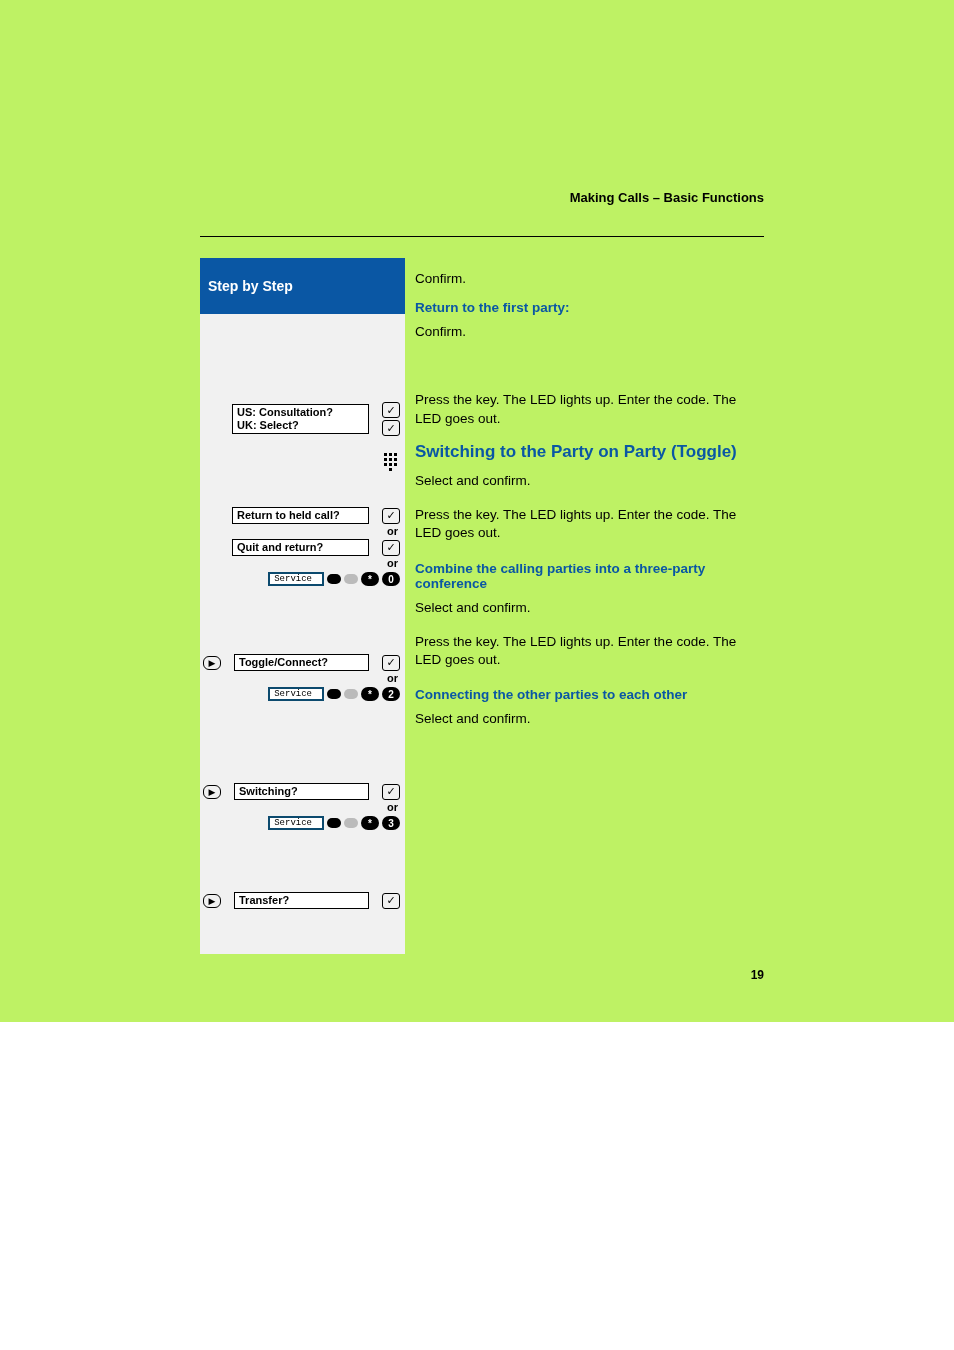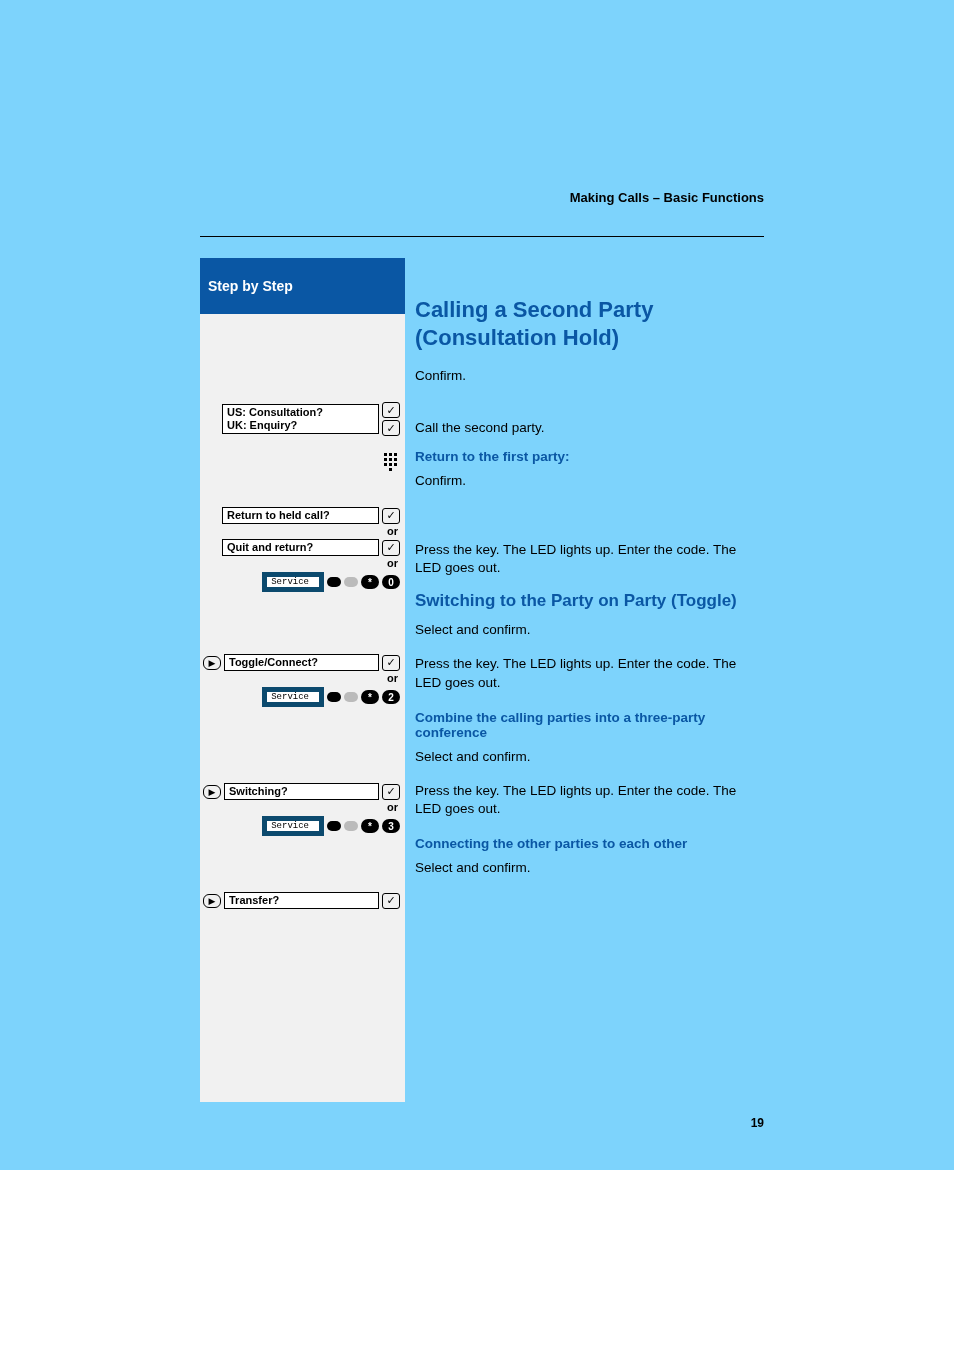--- a/index.html
+++ b/index.html
@@ -1,38 +1,38 @@
 <!DOCTYPE html>
 <html><head>
 <meta charset="utf-8">
 <style>
   html,body{margin:0;padding:0;background:#fff;font-family:Helvetica,Arial,sans-serif;color:#000;}
-  .page{width:954px;height:1170px;position:relative;margin:0 auto;background:#7dd3fc;}
+  .page{width:954px;height:1022px;position:relative;margin:0 auto;background:#bef264;}
   .header-zone{position:absolute;top:190px;left:200px;right:190px;}
   .running-head{text-align:right;font-size:13px;font-weight:bold;}
   .hr{position:absolute;top:236px;left:200px;right:190px;height:1px;background:#000;}
   .sidebar{position:absolute;top:258px;left:200px;width:205px;bottom:68px;background:#f1f1f1;}
   .sidebar-head{background:#0a57a4;color:#fff;font-weight:bold;font-size:14px;padding:20px 8px;}
   .content{position:absolute;top:258px;left:415px;right:190px;}
   h2{color:#0a57a4;font-size:22px;margin:38px 0 16px 0;font-weight:bold;line-height:1.25;}
   h3{color:#0a57a4;font-size:17px;margin:14px 0 10px 0;font-weight:bold;}
   .sub{color:#0a57a4;font-size:13.5px;font-weight:bold;margin:12px 0 8px 0;}
   p{font-size:13.5px;margin:6px 0;line-height:1.35;}
   .page-num{position:absolute;bottom:40px;right:190px;font-size:12px;font-weight:bold;}
 
   
   .sb-item{position:absolute;left:3px;right:5px;}
-  .prompt{display:flex;align-items:center;gap:3px;}
+  .prompt{display:flex;align-items:center;gap:13px;}
   .prompt .nav{width:16px;height:12px;border:1px solid #000;border-radius:6px;display:flex;align-items:center;justify-content:center;font-size:9px;}
   .prompt .box{flex:1;border:1px solid #000;background:#fff;padding:1px 4px;font-size:11px;font-weight:bold;line-height:1.2;}
   .prompt .tick{width:16px;height:14px;border:1px solid #000;border-radius:3px;display:flex;align-items:center;justify-content:center;font-size:11px;}
   .or{text-align:right;font-size:11px;font-weight:bold;padding:1px 2px 1px 0;}
 
   .svc-row{display:flex;align-items:center;gap:3px;justify-content:flex-end;}
-  .svc-label{border:5px solid #0c4a6e;background:#fff;font-family:'Courier New',monospace;font-size:9px;padding:0 10px 0 4px;margin-left:20px;}
+  .svc-label{border:2px solid #0c4a6e;background:#fff;font-family:'Courier New',monospace;font-size:9px;padding:0 10px 0 4px;margin-left:20px;}
   .led-dark{width:14px;height:10px;border-radius:5px;background:#000;}
   .led-light{width:14px;height:10px;border-radius:5px;background:#bbb;}
   .key{width:18px;height:14px;border-radius:7px;background:#000;color:#fff;display:flex;align-items:center;justify-content:center;font-size:10px;font-weight:bold;}
 
   .keypad-icon{width:16px;height:16px;display:inline-block;position:relative;}
   .keypad-icon span{position:absolute;width:3px;height:3px;background:#000;}
 </style>
 </head>
 <body>
 
@@ -43,21 +43,21 @@
   <div class="hr"></div>
 
   <div class="sidebar">
     <div class="sidebar-head">Step by Step</div>
 
     <div class="sb-item" style="top:144px;">
       <div class="prompt">
         <div style="width:16px;"></div>
         <div class="box">
           <div>US: Consultation?</div>
-          <div>UK: Enquiry?</div>
+          <div>UK: Select?</div>
         </div>
         <div style="display:flex;flex-direction:column;gap:2px;">
           <div class="tick">✓</div>
           <div class="tick">✓</div>
         </div>
       </div>
     </div>
 
     <div class="sb-item" style="top:195px;text-align:right;">
       <span class="keypad-icon">
@@ -137,23 +137,21 @@
     <div class="sb-item" style="top:634px;">
       <div class="prompt">
         <div class="nav">▶</div>
         <div class="box">Transfer?</div>
         <div class="tick">✓</div>
       </div>
     </div>
   </div>
 
   <div class="content">
-    <h2>Calling a Second Party (Consultation Hold)</h2>
     <p style="margin-top:12px;">Confirm.</p>
-    <p style="margin-top:34px;">Call the second party.</p>
     <div class="sub">Return to the first party:</div>
     <p>Confirm.</p>
     <p style="margin-top:50px;">Press the key. The LED lights up. Enter the code. The LED goes out.</p>
     <h3>Switching to the Party on Party (Toggle)</h3>
     <p>Select and confirm.</p>
     <p style="margin-top:16px;">Press the key. The LED lights up. Enter the code. The LED goes out.</p>
     <div class="sub" style="margin-top:18px;">Combine the calling parties into a three-party conference</div>
     <p>Select and confirm.</p>
     <p style="margin-top:16px;">Press the key. The LED lights up. Enter the code. The LED goes out.</p>
     <div class="sub" style="margin-top:18px;">Connecting the other parties to each other</div>

